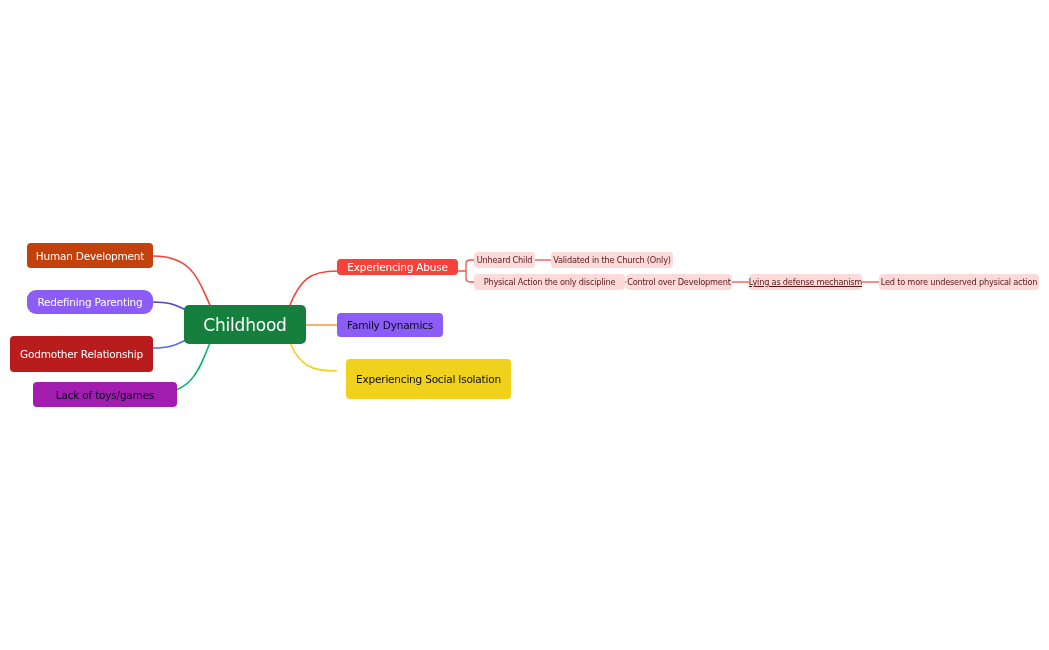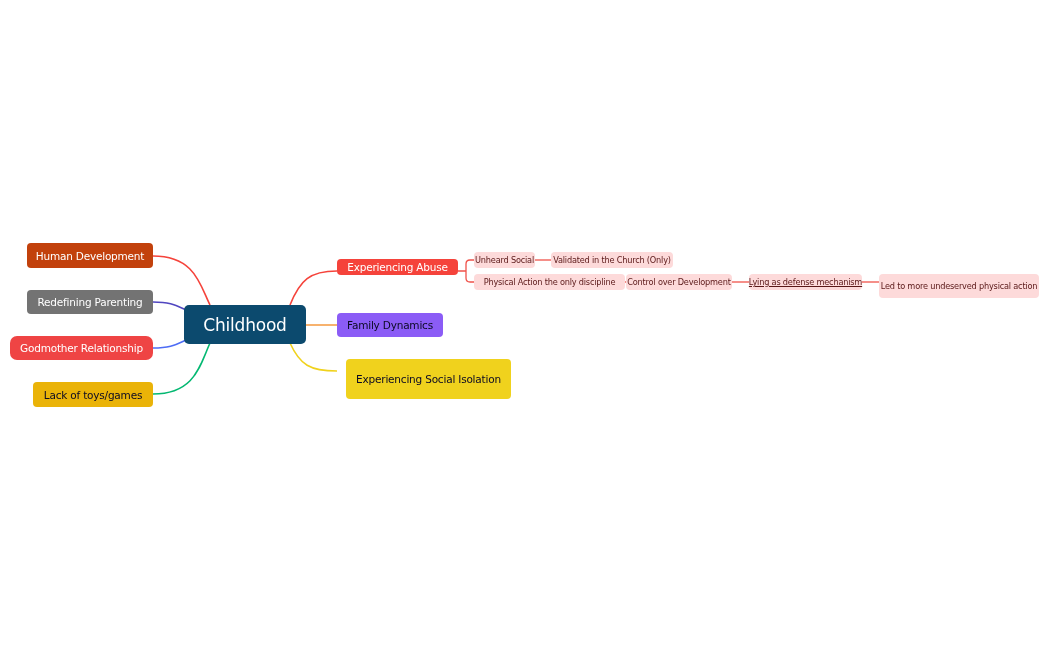--- a/index.html
+++ b/index.html
@@ -1,19 +1,19 @@
 <!DOCTYPE html>
 <html><head>
 <meta charset="utf-8">
 <style>
   html,body{margin:0;padding:0;}
   body{width:1049px;height:650px;background:#ffffff;position:relative;overflow:hidden;font-family:"DejaVu Sans",sans-serif;}
   svg.links{position:absolute;left:0;top:0;}
   .node{position:absolute;box-sizing:border-box;border-radius:4px;font-size:11px;display:flex;align-items:center;justify-content:center;white-space:nowrap;letter-spacing:-0.2px;}
-  .root{background:#0c4a6e;color:#fff;font-size:17px;border-radius:5px;}
+  .root{background:#15803d;color:#fff;font-size:17px;border-radius:5px;}
   .l1{font-size:10.5px;}
   .l2{background:#fddada;color:#5a1818;font-size:8.2px;border-radius:4px;letter-spacing:-0.2px;}
 </style>
 </head>
 <body>
 
 <svg class="links" width="1049" height="650">
 
   <path d="M153,256 C195,256 200,285 210,305" stroke="#f5433b" stroke-width="1.6" fill="none"></path>
   <path d="M153,302 C170,302 175,305 186,310" stroke="#5046c0" stroke-width="1.6" fill="none"></path>
@@ -27,26 +27,26 @@
   <path d="M458,271 L466,271 M466,264 L466,278 M466,264 Q466,260 470,260 L474,260 M466,278 Q466,282 470,282 L474,282" stroke="#f0524a" stroke-width="1.3" fill="none"></path>
   <path d="M535,260 L551,260" stroke="#f0524a" stroke-width="1.3"></path>
   <path d="M609,282 L626,282" stroke="#f0524a" stroke-width="1.3"></path>
   <path d="M732,282 L749,282" stroke="#f0524a" stroke-width="1.3"></path>
   <path d="M862,282 L879,282" stroke="#f0524a" stroke-width="1.3"></path>
 </svg>
 
 <div class="node root" style="left:184px;top:305px;width:122px;height:39px;">Childhood</div>
 
 <div class="node l1" style="left:27px;top:243px;width:126px;height:25px;background:#c2410c;color:#fff;">Human Development</div>
-<div class="node l1" style="left:27px;top:290px;width:126px;height:24px;background:#737373;color:#fff;">Redefining Parenting</div>
-<div class="node l1" style="left:10px;top:336px;width:143px;height:24px;background:#ef4444;color:#fff;border-radius:7px;">Godmother Relationship</div>
-<div class="node l1" style="left:33px;top:382px;width:120px;height:25px;background:#eab308;color:#0b0a24;text-align:right;">Lack of toys/games</div>
+<div class="node l1" style="left:27px;top:290px;width:126px;height:24px;background:#8b5cf6;color:#fff;border-radius:9px;">Redefining Parenting</div>
+<div class="node l1" style="left:10px;top:336px;width:143px;height:36px;background:#b91c1c;color:#fff;">Godmother Relationship</div>
+<div class="node l1" style="left:33px;top:382px;width:144px;height:25px;background:#a21caf;color:#0b0a24;text-align:right;">Lack of toys/games</div>
 
 <div class="node l1" style="left:337px;top:259px;width:121px;height:16px;background:#f5433b;color:#fff;">Experiencing Abuse</div>
 <div class="node l1" style="left:337px;top:313px;width:106px;height:24px;background:#8b5cf6;color:#0b0a24;">Family Dynamics</div>
 <div class="node l1" style="left:346px;top:359px;width:165px;height:40px;background:#f0d21d;color:#0b0a24;">Experiencing Social Isolation</div>
 
-<div class="node l2" style="left:474px;top:252px;width:61px;height:16px;">Unheard Social</div>
+<div class="node l2" style="left:474px;top:252px;width:61px;height:16px;">Unheard Child</div>
 <div class="node l2" style="left:551px;top:252px;width:122px;height:16px;">Validated in the Church (Only)</div>
 <div class="node l2" style="left:474px;top:274px;width:151px;height:16px;">Physical Action the only discipline</div>
 <div class="node l2" style="left:626px;top:274px;width:106px;height:16px;">Control over Development</div>
 <div class="node l2" style="left:749px;top:274px;width:113px;height:16px;text-decoration:underline;">Lying as defense mechanism</div>
-<div class="node l2" style="left:879px;top:274px;width:160px;height:24px;">Led to more undeserved physical action</div>
+<div class="node l2" style="left:879px;top:274px;width:160px;height:16px;">Led to more undeserved physical action</div>
 
 </body></html>

